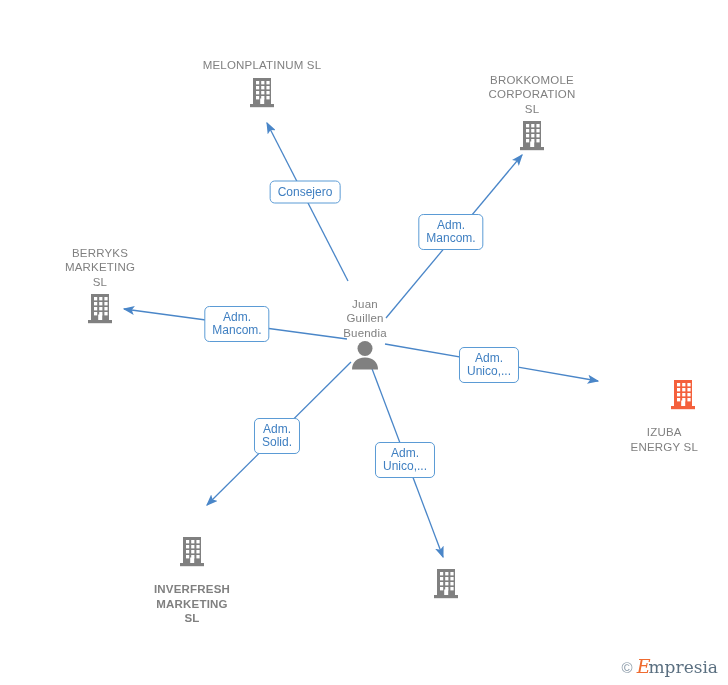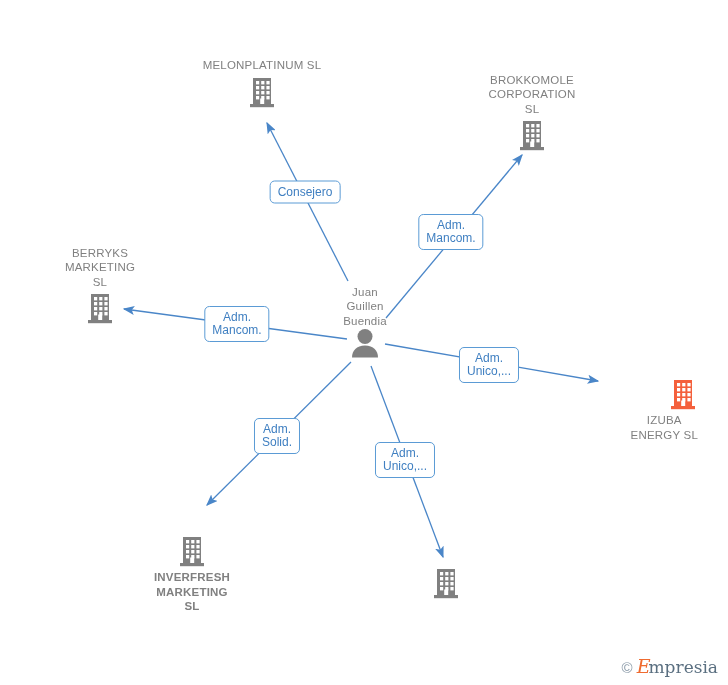--- a/index.html
+++ b/index.html
@@ -34,21 +34,21 @@
   }
   .node-label {
     font-size: 11.5px;
     line-height: 14.5px;
     color: #808080;
     text-align: center;
     letter-spacing: 0.2px;
     white-space: pre-line;
   }
   .node-label.below {
-    margin-top: 3px;
+    margin-top: 15px;
   }
   .node-label.above {
     margin-bottom: 3px;
   }
   .node-icon {
     width: 30px;
     height: 32px;
     display: block;
   }
   .node-icon.person {

